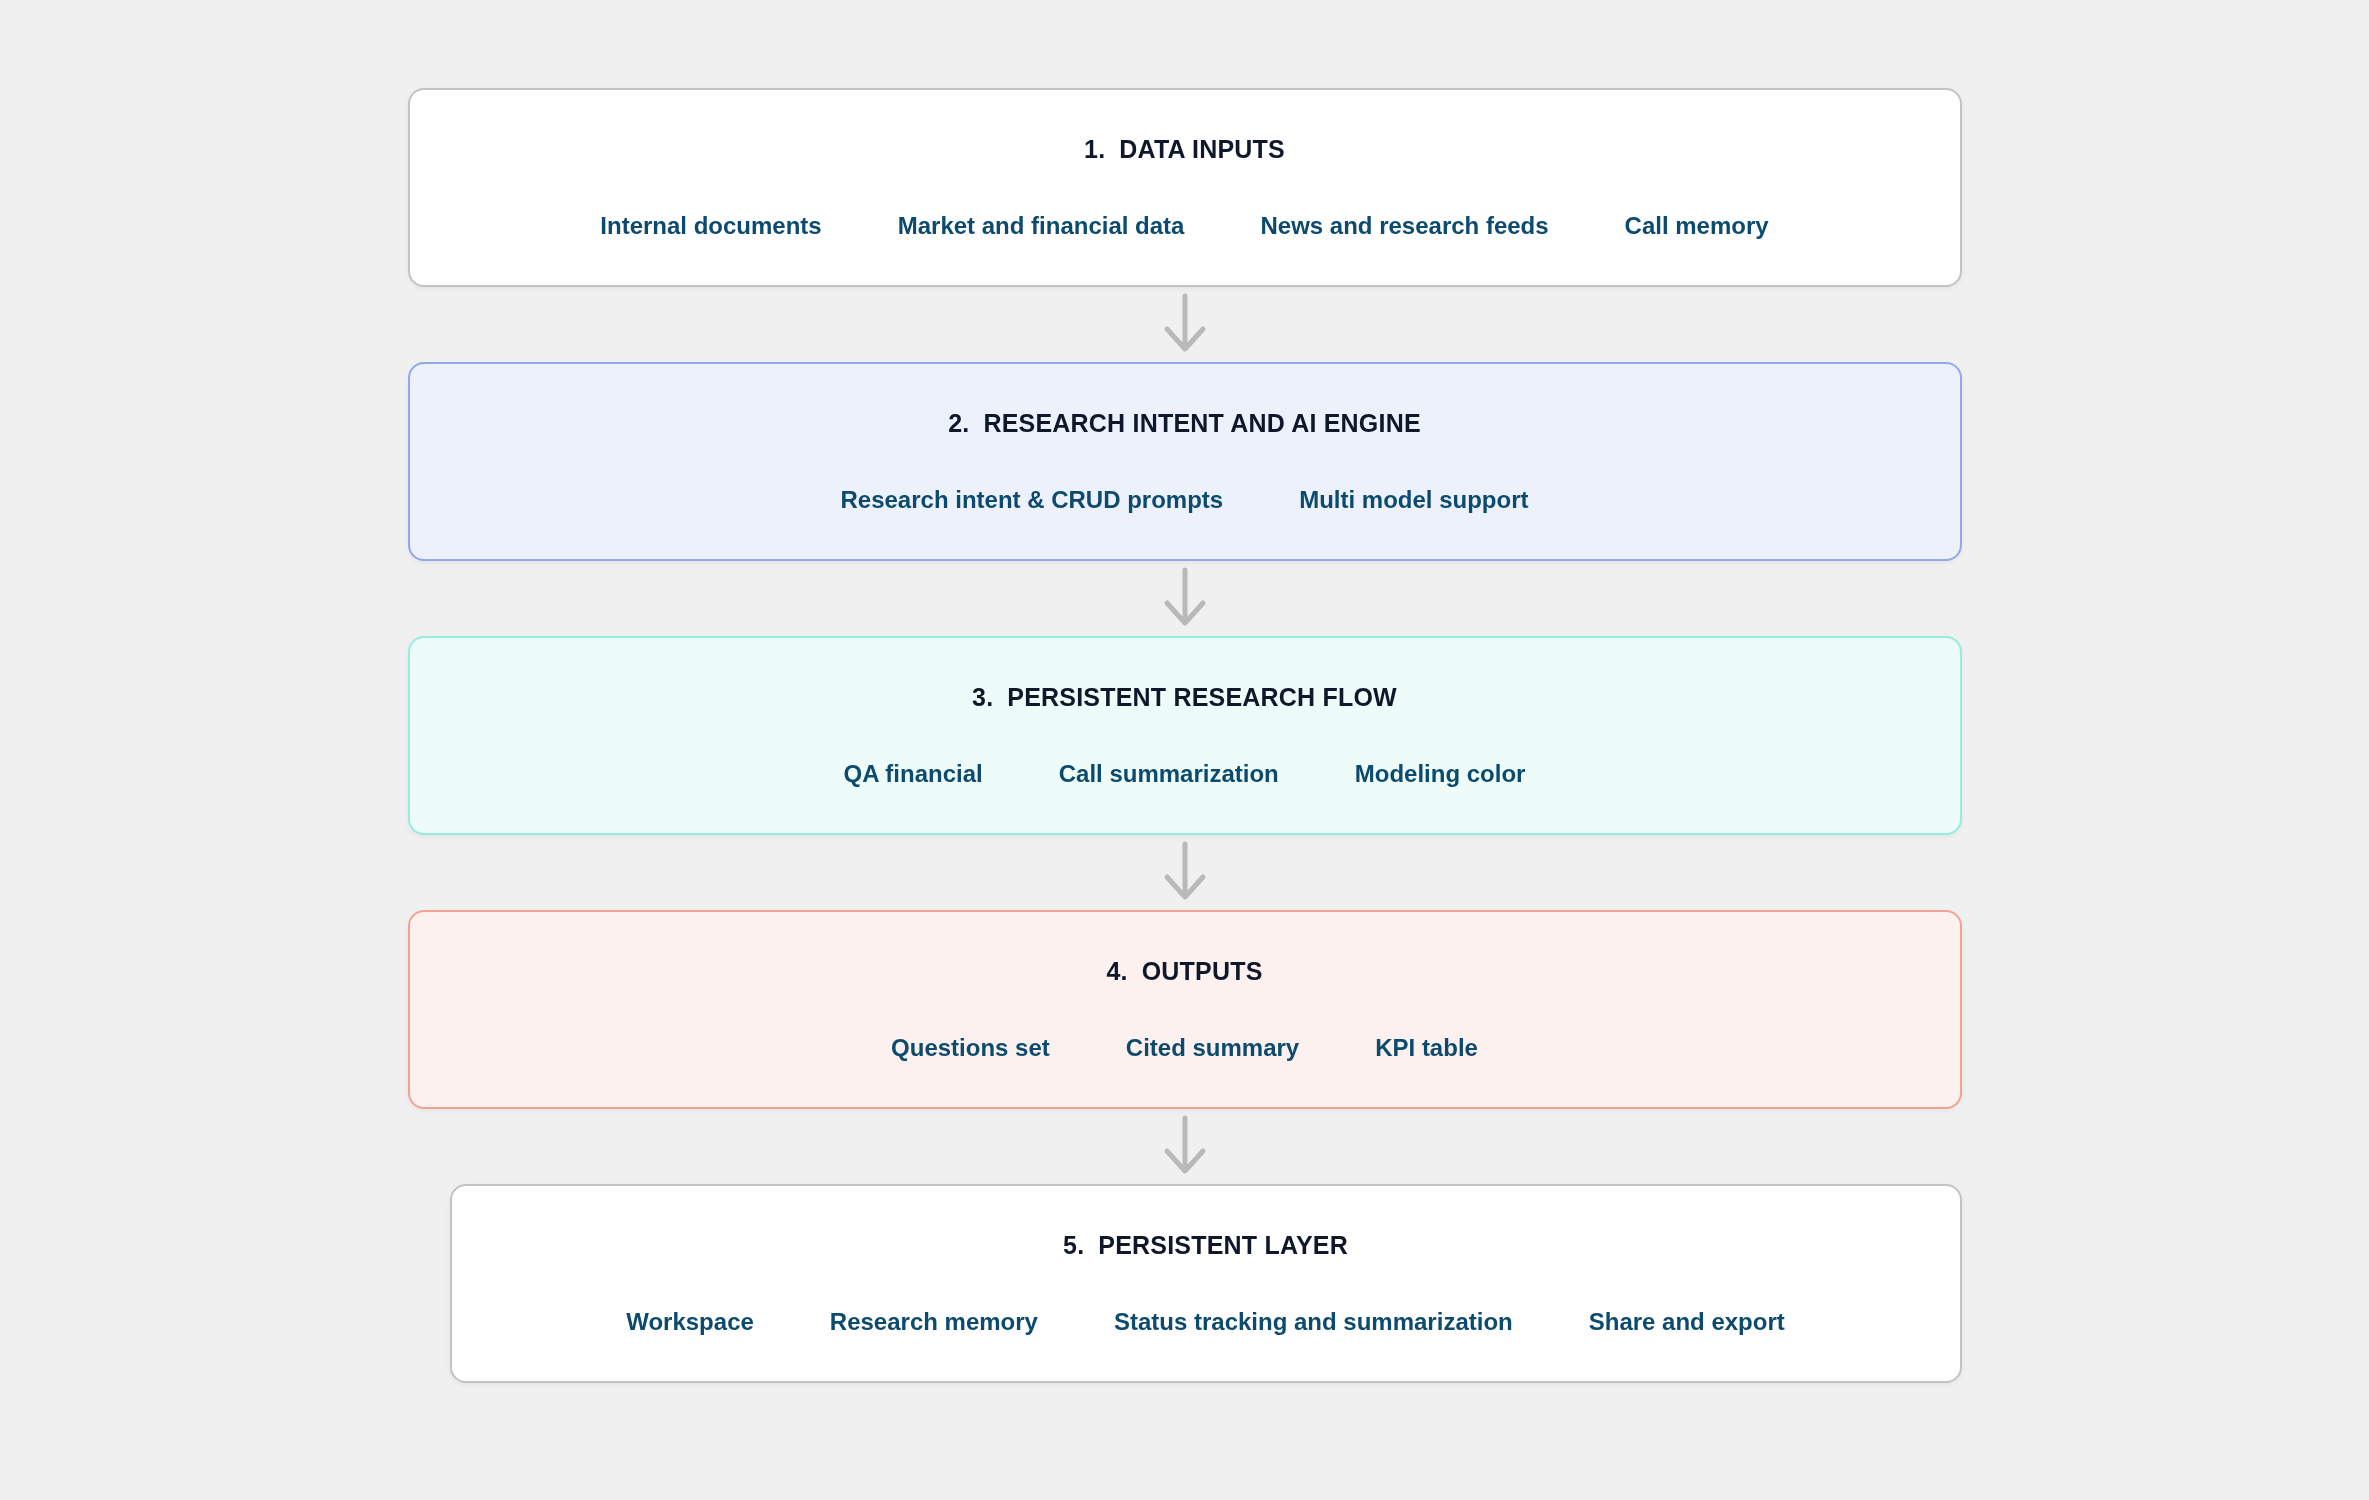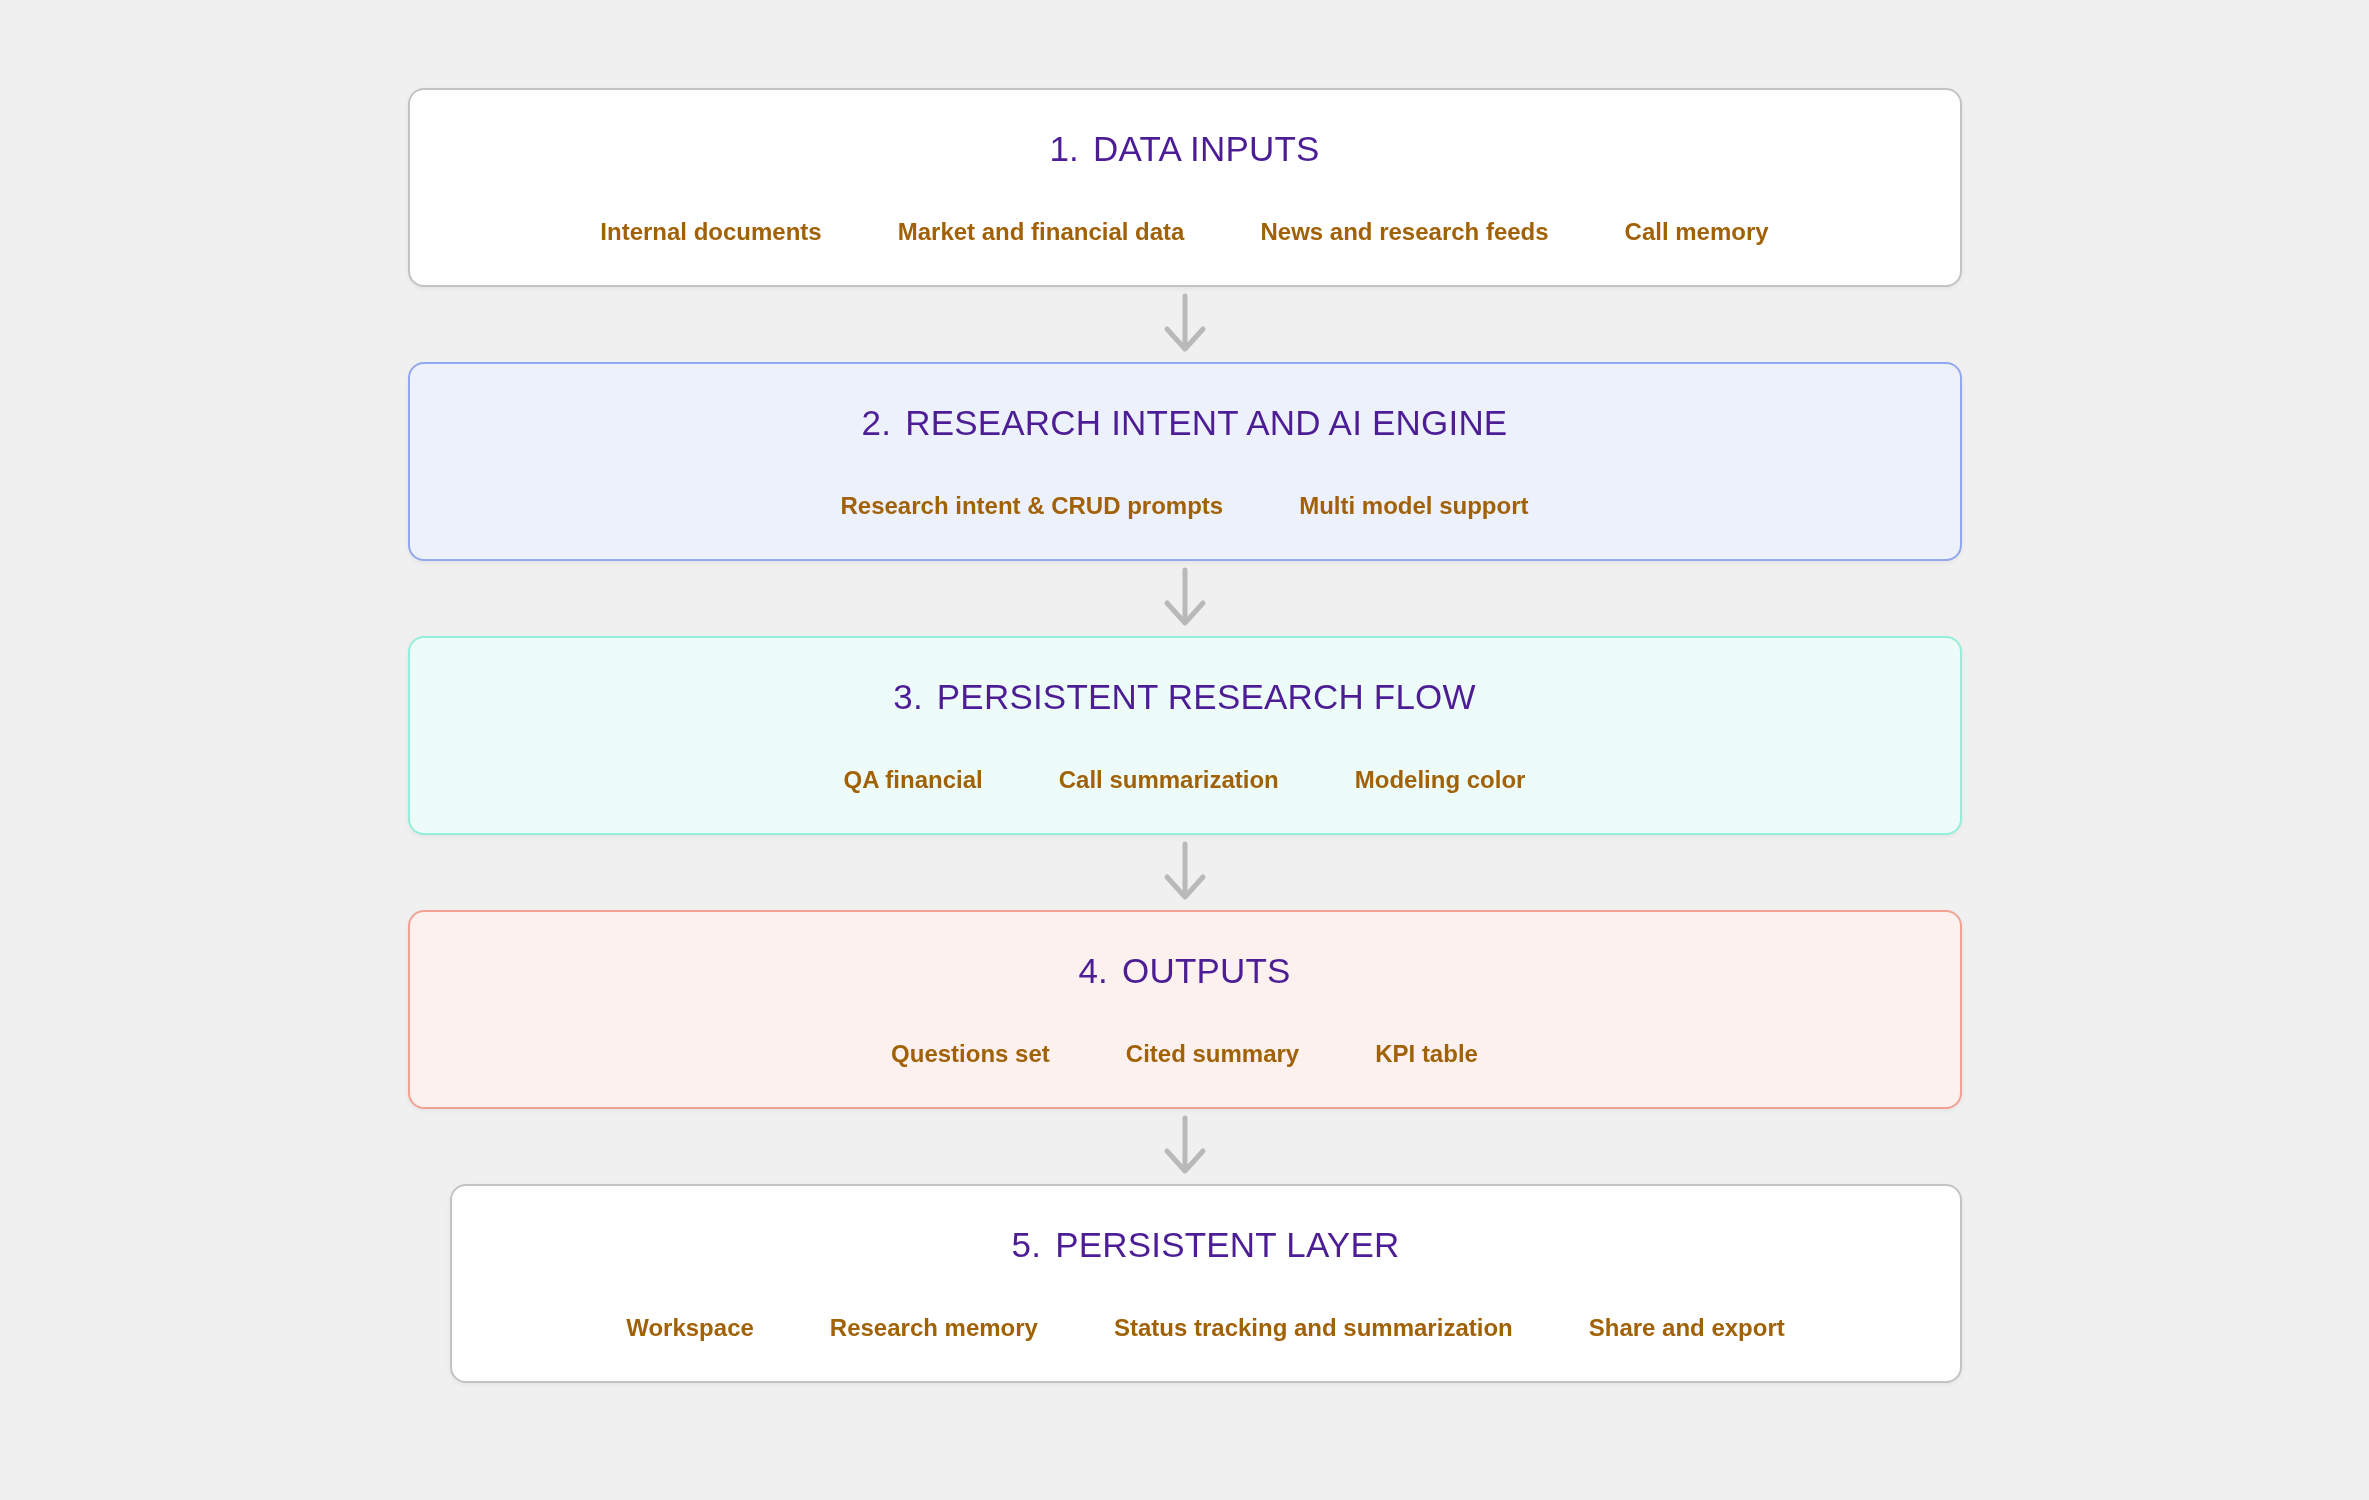--- a/index.html
+++ b/index.html
@@ -21,38 +21,38 @@
     border-radius: 16px;
     background: #ffffff;
     box-shadow: 0 2px 5px rgba(0,0,0,0.05);
     display: flex;
     flex-direction: column;
     align-items: center;
     justify-content: center;
     gap: 49px;
   }
   .stage-title {
-    font-size: 35px;
-    font-weight: 400;
-    color: #4c1d95;
+    font-size: 25px;
+    font-weight: 700;
+    color: #0f172a;
     letter-spacing: 0.2px;
     line-height: 1.15;
     white-space: nowrap;
   }
   .stage-title .num { margin-right: 14px; }
   .stage-items {
     display: flex;
     gap: 76px;
     align-items: center;
     justify-content: center;
   }
   .stage-item {
     font-size: 24px;
     font-weight: 700;
-    color: #a16207;
+    color: #0c4a6e;
     white-space: nowrap;
   }
   .arrow-row {
     height: 75px;
     display: flex;
     align-items: center;
     justify-content: center;
   }
   .arrow-svg { display: block; }
 </style>

